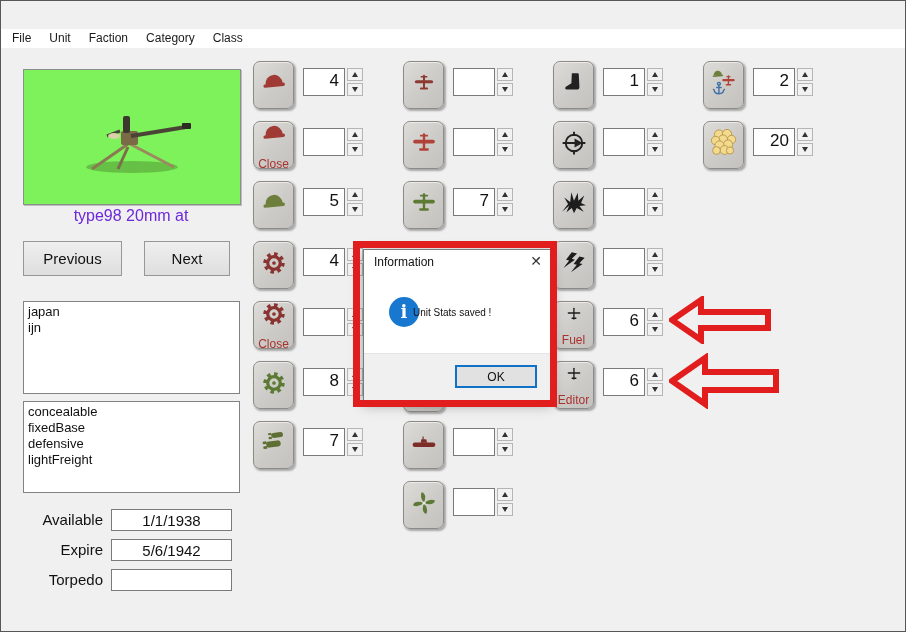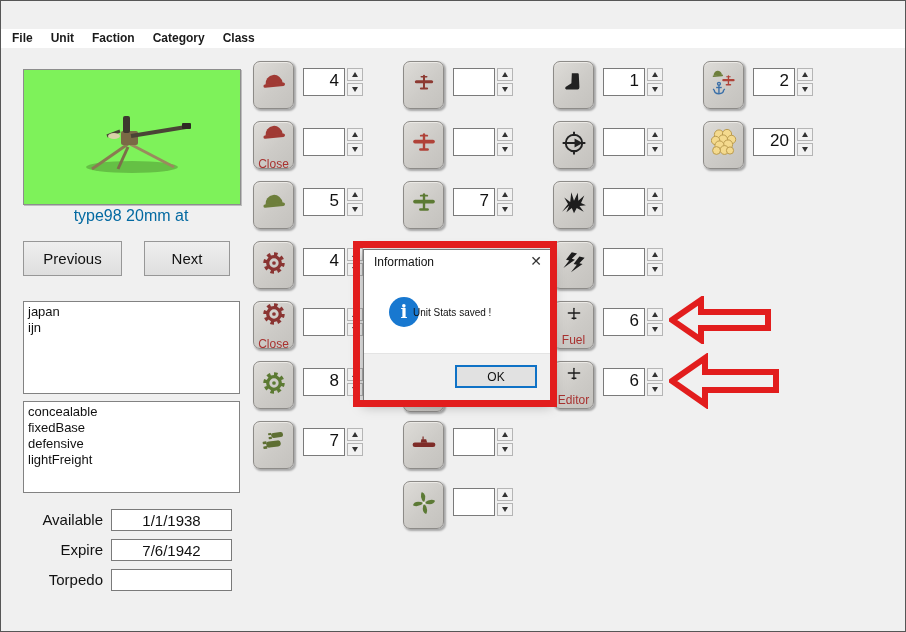--- a/index.html
+++ b/index.html
@@ -8,24 +8,24 @@
   .titlebar{position:absolute;left:0;top:0;width:100%;height:28px;background:#ffffff;}
   .app-icon{position:absolute;left:8px;top:7px;width:16px;height:14px;border:1px solid #8a8a8a;background:#e7ecec;}
   .app-icon i{position:absolute;left:1px;top:1px;width:8px;height:10px;background:#3f7272;}
   .title-text{position:absolute;left:31px;top:0;height:28px;line-height:28px;font-size:12px;color:#8f8f8f;white-space:pre;}
   .win-btn{position:absolute;top:0;height:28px;width:45px;text-align:center;line-height:28px;font-size:14px;color:#666;}
   .win-min{left:765px;}
   .win-max{left:812px;color:#dcdcdc;}
   .win-close{left:858px;font-size:16px;color:#555;}
   
   .menubar{position:absolute;left:0;top:28px;width:100%;height:19px;background:#ffffff;display:flex;align-items:center;padding-left:2px;box-sizing:border-box;}
-  .menu-item{font-size:12px;color:#1a1a1a;padding:0 9px;line-height:19px;font-weight:bold;}
+  .menu-item{font-size:12px;color:#1a1a1a;padding:0 9px;line-height:19px;}
   
   .preview{position:absolute;left:22px;top:68px;width:216px;height:134px;background:#7ef25a;border:1px solid #8d8d8d;box-shadow:1px 1px 0 #bdbdbd;}
-  .unit-name{position:absolute;left:22px;top:206px;width:216px;text-align:center;font-size:16px;color:#0369a1;}
+  .unit-name{position:absolute;left:22px;top:206px;width:216px;text-align:center;font-size:16px;color:#6d28d9;}
   .btn{position:absolute;height:35px;background:linear-gradient(#efefef,#dedede);border:1px solid #979797;font-size:15px;color:#111;display:flex;align-items:center;justify-content:center;box-sizing:border-box;}
   .btn-prev{left:22px;top:240px;width:99px;}
   .btn-next{left:143px;top:240px;width:86px;}
   .listbox{position:absolute;left:22px;width:217px;background:#fff;border:1px solid #828282;font-size:13px;line-height:16px;color:#111;padding:2px 4px;box-sizing:border-box;resize:none;overflow:hidden;font-family:"Liberation Sans",sans-serif;}
   .listbox1{top:292px;height:93px;margin-top:8px;}
   .listbox2{top:400px;height:92px;}
   .fieldrow-label{position:absolute;left:14px;width:88px;height:22px;line-height:22px;text-align:right;font-size:15px;color:#111;}
   .fieldrow-box{position:absolute;left:110px;width:121px;height:22px;background:#fff;border:1px solid #7a7a7a;font-size:15px;text-align:center;line-height:22px;color:#111;box-sizing:border-box;}
   
   .icon-card{position:absolute;width:41px;height:48px;border:1px solid #8d8b88;border-radius:7px;
@@ -88,21 +88,21 @@
   <textarea class="listbox listbox1" style="">japan
 ijn</textarea>
   <textarea class="listbox listbox2" style="">concealable
 fixedBase
 defensive
 lightFreight</textarea>
 
   <div class="fieldrow-label" style="top:508px">Available</div>
   <div class="fieldrow-box" style="top:508px">1/1/1938</div>
   <div class="fieldrow-label" style="top:538px">Expire</div>
-  <div class="fieldrow-box" style="top:538px">7/6/1942</div>
+  <div class="fieldrow-box" style="top:538px">5/6/1942</div>
   <div class="fieldrow-label" style="top:568px">Torpedo</div>
   <div class="fieldrow-box" style="top:568px"></div>
 
   <div id="stat-grid">
       <div class="icon-card" style="left:252px;top:60px">
         <span><svg width="26" height="26" viewBox="0 0 24 24">
             <g fill="#a03a34" transform="rotate(-6 12 12)">
               <path d="M4 13 A8 8.5 0 0 1 20 13 Z"></path>
               <rect x="2" y="12.4" width="20" height="3.2" rx="1.6"></rect>
             </g>

